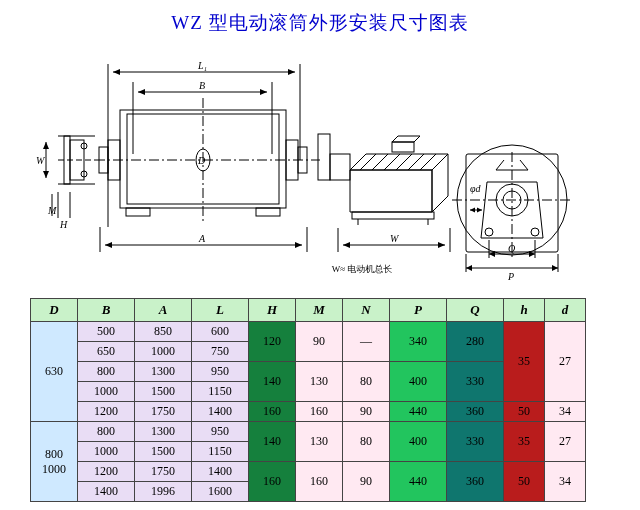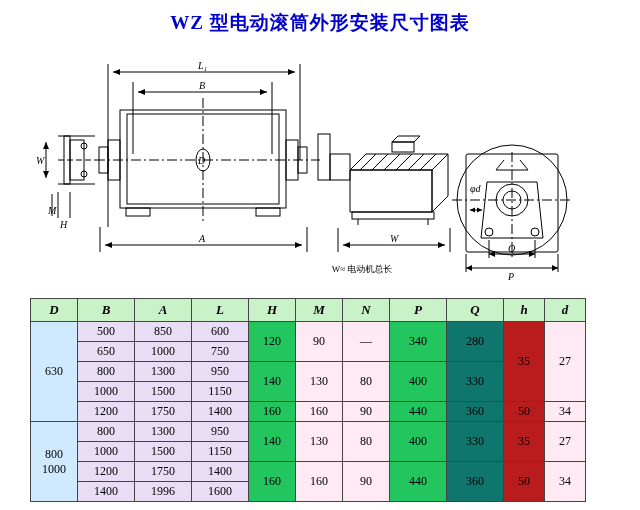--- a/index.html
+++ b/index.html
@@ -7,21 +7,21 @@
     width:640px;height:510px;
     background:#ffffff;
     font-family:"Liberation Serif", serif;
     position:relative;
     overflow:hidden;
   }
   #title{
     position:absolute;top:10px;left:0;width:640px;
     text-align:center;
     font-family:"Liberation Serif", serif;
-    font-size:19px;font-weight:bold;color:#0000cd;
+    font-size:19px;font-weight:normal;color:#0000cd;
     letter-spacing:1px;
   }
   #drawing{
     position:absolute;top:42px;left:0;width:632px;height:250px;
   }
   #caption{
     position:absolute;top:263px;left:0;width:640px;text-align:center;
     font-size:9px;color:#000;padding-left:42px;
   }
   
@@ -43,21 +43,21 @@
     background:#c9f2c9;
     font-style:italic;
     font-weight:bold;
     font-size:13px;
     height:22px;
   }
   .c-d  {width:46px;background:#cfe9ff;}
   .c-b  {width:56px;background:#e9ddf5;}
   .c-a  {width:56px;background:#e9ddf5;}
   .c-l  {width:56px;background:#e9ddf5;}
-  .c-h  {width:46px;background:#22c55e;}
+  .c-h  {width:46px;background:#15803d;}
   .c-m  {width:46px;background:#ffe9f2;}
   .c-n  {width:46px;background:#ffe9f2;}
   .c-p  {width:56px;background:#22c55e;}
   .c-q  {width:56px;background:#0f766e;}
   .c-h2 {width:40px;background:#b91c1c;}
   .c-d2 {width:40px;background:#ffe9f2;}
   thead td.c-d,thead td.c-b,thead td.c-a,thead td.c-l,
   thead td.c-h,thead td.c-m,thead td.c-n,thead td.c-p,
   thead td.c-q,thead td.c-h2,thead td.c-d2{background:#c9f2c9;}
 </style>

